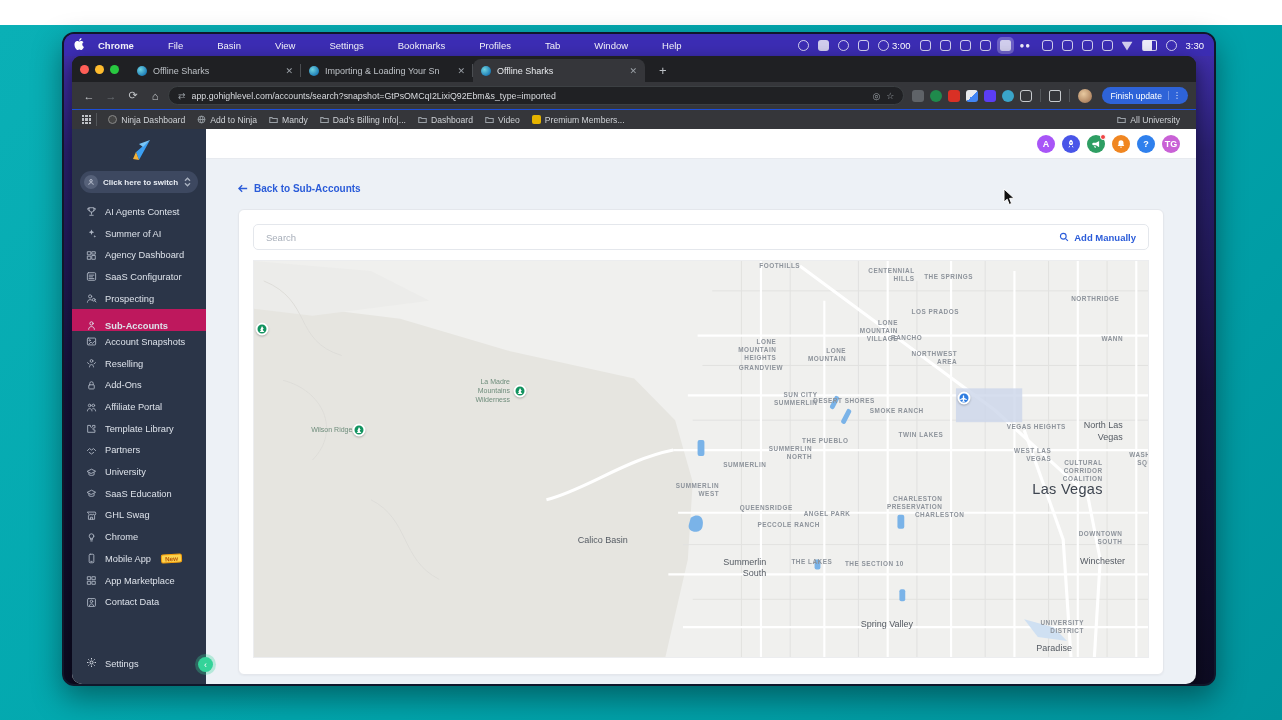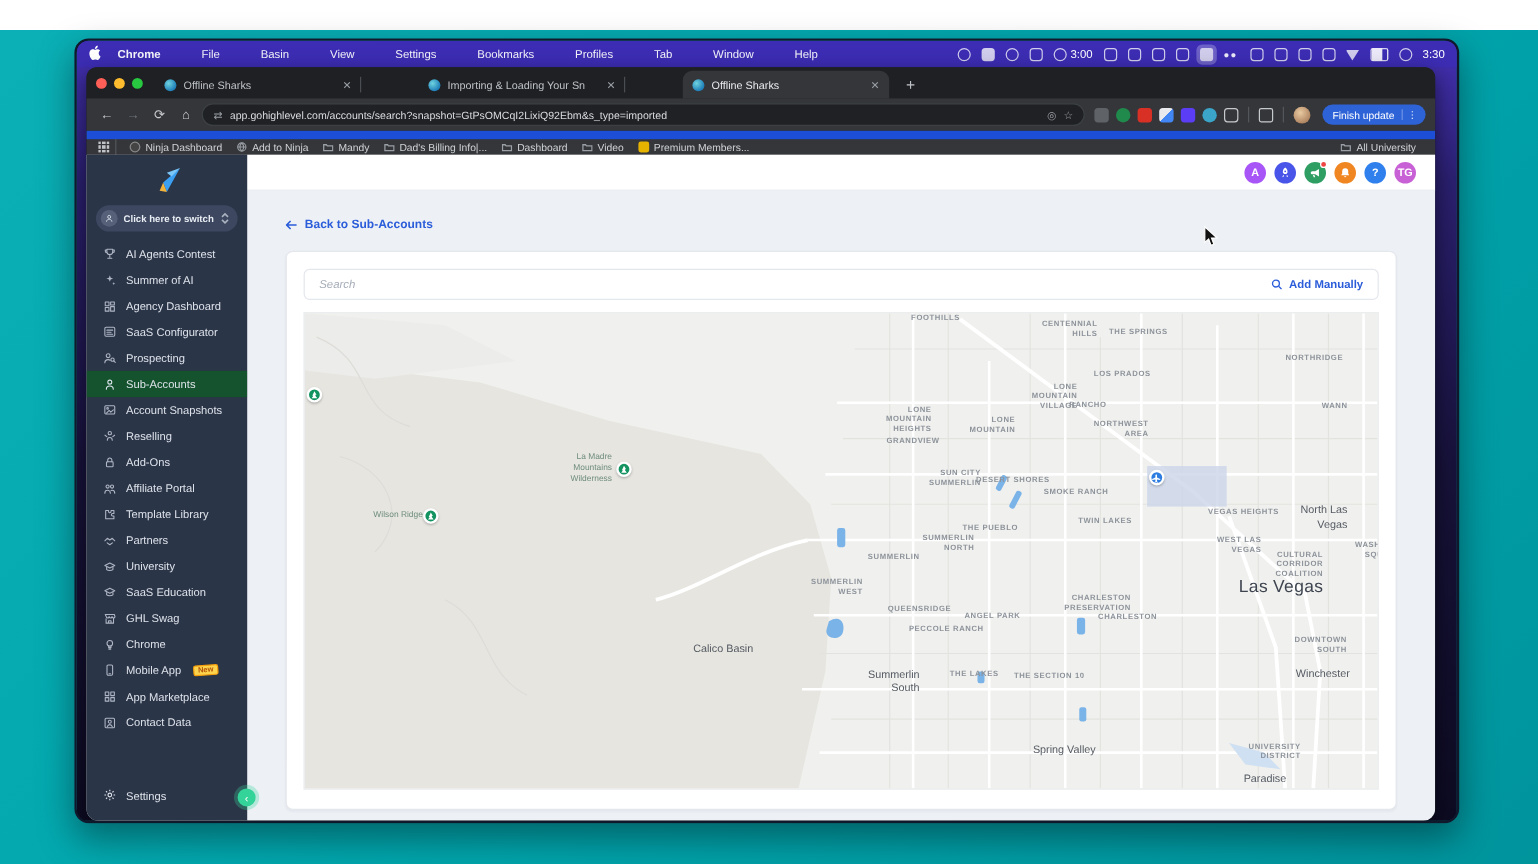--- a/index.html
+++ b/index.html
@@ -50,39 +50,39 @@
   .omni-ico { color:#9aa0a6; font-size:9px; }
   .extrow { display:flex; align-items:center; gap:6px; margin-left:4px; }
   .ext { width:12px; height:12px; border-radius:3px; position:relative; }
   .vdiv { width:1px; height:13px; background:#53565a; margin:0 2px; }
   .avatar-chrome { width:14px; height:14px; border-radius:50%; background:radial-gradient(circle at 40% 35%, #e8c9a0, #9a6b4a); }
   .update-btn { height:17px; background:#2e63d8; border-radius:9px; color:#fff; font-size:8.6px; display:flex;
                 align-items:center; padding:0 3px 0 8px; margin-left:4px; }
   .update-btn .kebab { padding:0 4px; border-left:1px solid rgba(255,255,255,.3); margin-left:6px; font-size:8px; }
 
   .bookmarksbar { height:20px; background:#35363a; display:flex; align-items:center; gap:3px; padding:0 10px;
-                  color:#cfd2d6; font-size:8.6px; border-top:7px solid #1d4ed8; }
+                  color:#cfd2d6; font-size:8.6px; border-top:1px solid #1d4ed8; }
   .bm { display:flex; align-items:center; gap:4px; padding:0 6px; white-space:nowrap; }
   .bm-ico { width:9px; height:9px; flex:none; }
   .folder-svg { stroke:#9aa0a6; fill:none; stroke-width:1.4; }
   .apps-grid { display:grid; grid-template-columns:repeat(3,2.4px); grid-gap:1px; }
   .apps-grid i { width:2.4px; height:2.4px; background:#c0c3c7; }
   .bm.right { margin-left:auto; }
 
   
   .page { position:absolute; left:0; right:0; top:73px; bottom:0; display:flex; background:#edf1f6; }
   .sidebar { width:134px; background:#2b3548; color:#dde2ea; position:relative; flex:none; }
   .logo-wrap { height:38px; display:flex; align-items:center; justify-content:center; padding-top:4px; }
   .switcher { margin:4px 8px 2px 8px; height:22px; background:#3d4860; border-radius:12px; display:flex; align-items:center;
               gap:5px; padding:0 7px 0 4px; font-size:8px; color:#e9edf4; }
   .switcher .sw-av { width:14px; height:14px; border-radius:50%; background:#566179; display:flex; align-items:center; justify-content:center; flex:none; }
   .switcher .sw-label { flex:1; white-space:nowrap; overflow:hidden; font-weight:bold; }
   .nav { margin-top:8px; height:414px; overflow:hidden; }
   .nav-item { height:21.7px; display:flex; align-items:center; gap:8px; padding-left:14px; font-size:9.3px; cursor:default; }
-  .nav-item.active { background:#14532d; font-weight:normal; }
+  .nav-item.active { background:#be185d; font-weight:bold;align-items:flex-end; }
   .nav-item .nico { width:11px; height:11px; flex:none; color:#aeb6c4; display:flex; align-items:center; }
   .nav-item.active .nico { color:#dfe5ee; }
   .badge-new { background:#fcd34d; border:1px solid #f59e0b; color:#b45309; font-size:6.3px; font-weight:bold;
                padding:0px 3px; border-radius:2px; transform:rotate(-4deg); margin-left:2px; }
   .settings-row { position:absolute; left:0; right:0; bottom:10px; height:21px; display:flex; align-items:center; gap:8px;
                   padding-left:14px; font-size:9.3px; }
   .collapse-btn { position:absolute; right:-7px; bottom:12px; width:15px; height:15px; border-radius:50%; background:#34d399;
                   color:#fff; font-size:9px; display:flex; align-items:center; justify-content:center;
                   box-shadow:0 0 0 3px rgba(52,211,153,.3); }
 
@@ -91,21 +91,21 @@
                 justify-content:flex-end; gap:7px; padding-right:16px; }
   .hicon { width:18px; height:18px; border-radius:50%; color:#fff; font-size:9px; font-weight:bold;
            display:flex; align-items:center; justify-content:center; position:relative; }
   .hicon .reddot { position:absolute; top:-1px; right:-1px; width:6px; height:6px; border-radius:50%; background:#ef4444; border:1px solid #fff; }
   .content { flex:1; position:relative; padding:20px 32px 0 32px; }
   .back-link { display:inline-flex; align-items:center; gap:6px; color:#2b5cd9; font-size:10px; font-weight:bold; }
   .card { margin-top:12px; background:#fff; border:1px solid #e4e7ec; border-radius:6px; padding:14px;
           height:466px; box-shadow:0 1px 2px rgba(16,24,40,.04); }
   .search-row { height:26px; border:1px solid #e4e7ec; border-radius:5px; display:flex; align-items:center;
                 padding:0 12px; justify-content:space-between; }
-  .search-ph { color:#a7aeb9; font-size:9.5px; flex:1;font-style:italic; }
+  .search-ph { color:#a7aeb9; font-size:9.5px; flex:1; }
   .add-btn { display:flex; align-items:center; gap:5px; color:#2b5cd9; font-size:9.5px; font-weight:bold; }
 
   
   .map { margin-top:10px; position:relative; height:398px; background:#f0f0ee; overflow:hidden; border:1px solid #ecedef; }
   .map svg.base { position:absolute; inset:0; width:100%; height:100%; }
   .mlabel { position:absolute; transform:translate(-50%,-50%); white-space:pre-line; text-align:right; pointer-events:none; line-height:1.25; }
   .mlabel.tiny { font-size:6.4px; letter-spacing:.08em; color:#8d939b; font-weight:bold; text-transform:uppercase; }
   .mlabel.med  { font-size:9px; color:#555b63; }
   .mlabel.big  { font-size:14.5px; color:#3e4550; letter-spacing:.02em; }
   .mlabel.park { font-size:7px; color:#6f8d7c; }
@@ -167,21 +167,21 @@
       </span>
   </div>
 
   <div class="chrome">
     <div class="tabstrip">
       <div class="lights">
         <span class="light" style="background:#ff5f57"></span>
         <span class="light" style="background:#febc2e"></span>
         <span class="light" style="background:#28c840"></span>
       </div>
-      <span id="tabs" style="display:flex;align-items:flex-end;gap:48px;">
+      <span id="tabs" style="display:flex;align-items:flex-end;">
           <div class="tab">
             <span class="favicon"></span>
             <span class="title">Offline Sharks</span>
             <span class="x">✕</span>
             <span class="sep"></span>
           </div>
           <div class="tab">
             <span class="favicon"></span>
             <span class="title">Importing &amp; Loading Your Sn</span>
             <span class="x">✕</span>

